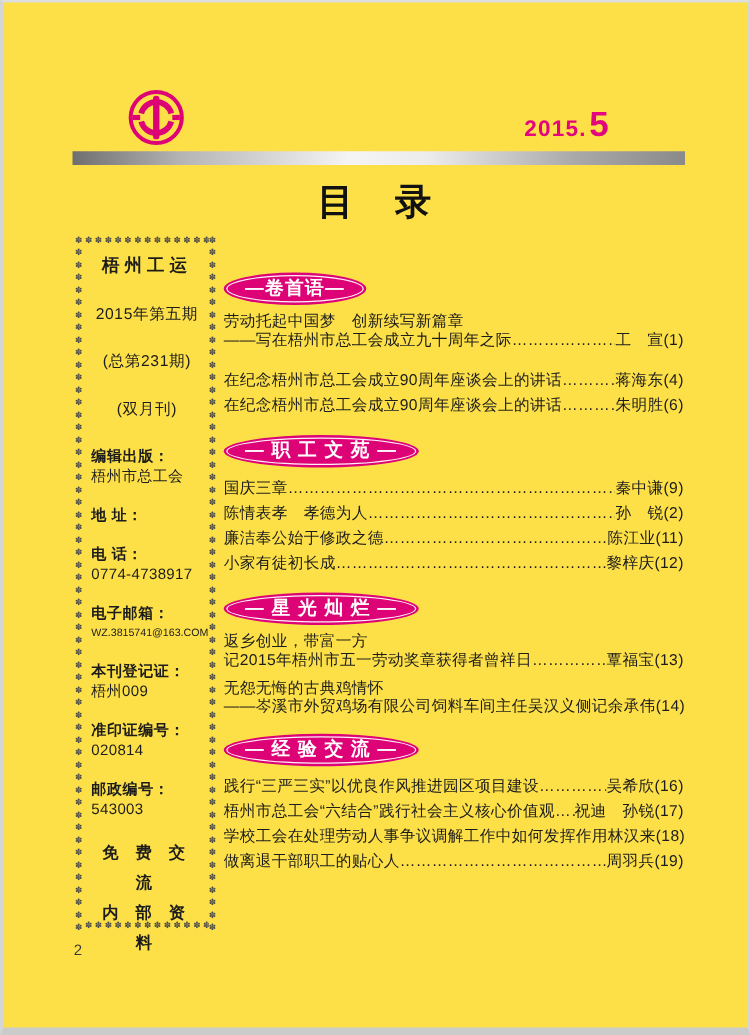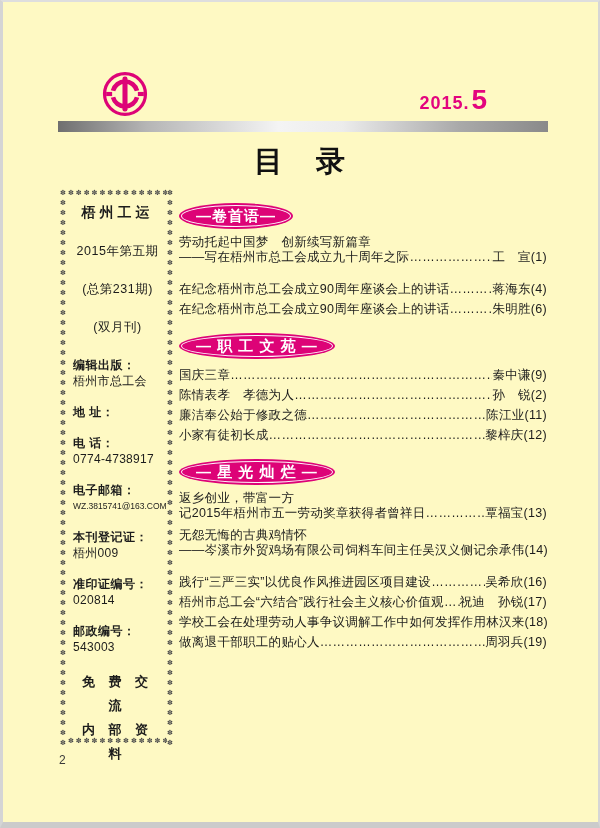--- a/index.html
+++ b/index.html
@@ -1,17 +1,17 @@
 <!DOCTYPE html>
 <html><head>
 <meta charset="utf-8">
 <style>
   html,body{margin:0;padding:0;background:#ffffff;}
   body{width:600px;height:828px;position:relative;font-family:"Liberation Sans",sans-serif;color:#1c1c1c;}
-  .page{position:absolute;inset:0;box-sizing:border-box;background:#fef9c3;
+  .page{position:absolute;inset:0;box-sizing:border-box;background:#fde047;
         border-top:2px solid #dedede;border-left:3px solid #d5d5d5;
         border-right:2px solid #d6d6d6;border-bottom:6px solid #cbcbcb;}
 
   
   .logo{position:absolute;left:99px;top:69px;width:46px;height:46px;}
   .issue{position:absolute;top:82px;right:110px;color:#e3057e;font-weight:bold;
          display:flex;align-items:baseline;letter-spacing:1px;}
   .issue .yr{font-size:18px;}
   .issue .no{font-size:28px;margin-left:2px;}
   .grad-bar{position:absolute;left:55px;top:119px;width:490px;height:11px;
@@ -29,21 +29,21 @@
   .b-right{right:0;top:0;bottom:0;width:8px;word-break:break-all;line-height:10px;}
   .sb-title{text-align:center;font-weight:bold;font-size:14px;letter-spacing:4px;margin-bottom:21px;}
   .sb-center{text-align:center;font-size:12.5px;margin-bottom:21px;letter-spacing:0.5px;}
   .sb-group{margin-bottom:15px;line-height:16px;text-align:left;}
   .sb-label{font-weight:bold;letter-spacing:0.5px;}
   .sb-value{letter-spacing:0.3px;}
   .sb-value.small{font-size:8.5px;letter-spacing:0;}
   .sb-foot{text-align:center;font-weight:bold;font-size:13px;letter-spacing:5px;line-height:24px;margin-top:6px;}
 
   
-  .toc{position:absolute;left:176px;top:201px;width:368px;}
+  .toc{position:absolute;left:176px;top:216px;width:368px;}
   .section{margin-bottom:14px;}
   .badge{position:relative;display:inline-block;background:#dd0377;color:#fff;font-weight:bold;
          font-size:15px;line-height:26px;height:26px;padding:0 17px;border-radius:50%;
          letter-spacing:1px;margin-bottom:6px;white-space:nowrap;}
   .badge::after{content:"";position:absolute;inset:2px;border:1px solid rgba(255,255,255,.95);border-radius:50%;}
   .entry{font-size:12.5px;letter-spacing:0.3px;}
   .entry.one{line-height:20px;}
   .entry.two{line-height:15px;margin-bottom:7px;}
   .pre{white-space:nowrap;}
   .pre:empty{display:none;}
@@ -213,20 +213,21 @@
         <div class="pre">无怨无悔的古典鸡情怀</div>
         <div class="row">
           <span class="t">——岑溪市外贸鸡场有限公司饲料车间主任吴汉义侧记</span>
           <span class="dots"></span>
           <span class="author">余承伟</span>
           <span class="pg">(14)</span>
         </div>
       </div>
     </section>
       <section class="section">
+      <div><span class="badge">— 经 验 交 流 —</span></div>
       <div class="entry one">
 
         <div class="row">
           <span class="t">践行“三严三实”以优良作风推进园区项目建设</span>
           <span class="dots"></span>
           <span class="author">吴希欣</span>
           <span class="pg">(16)</span>
         </div>
       </div>
         <div class="entry one">

